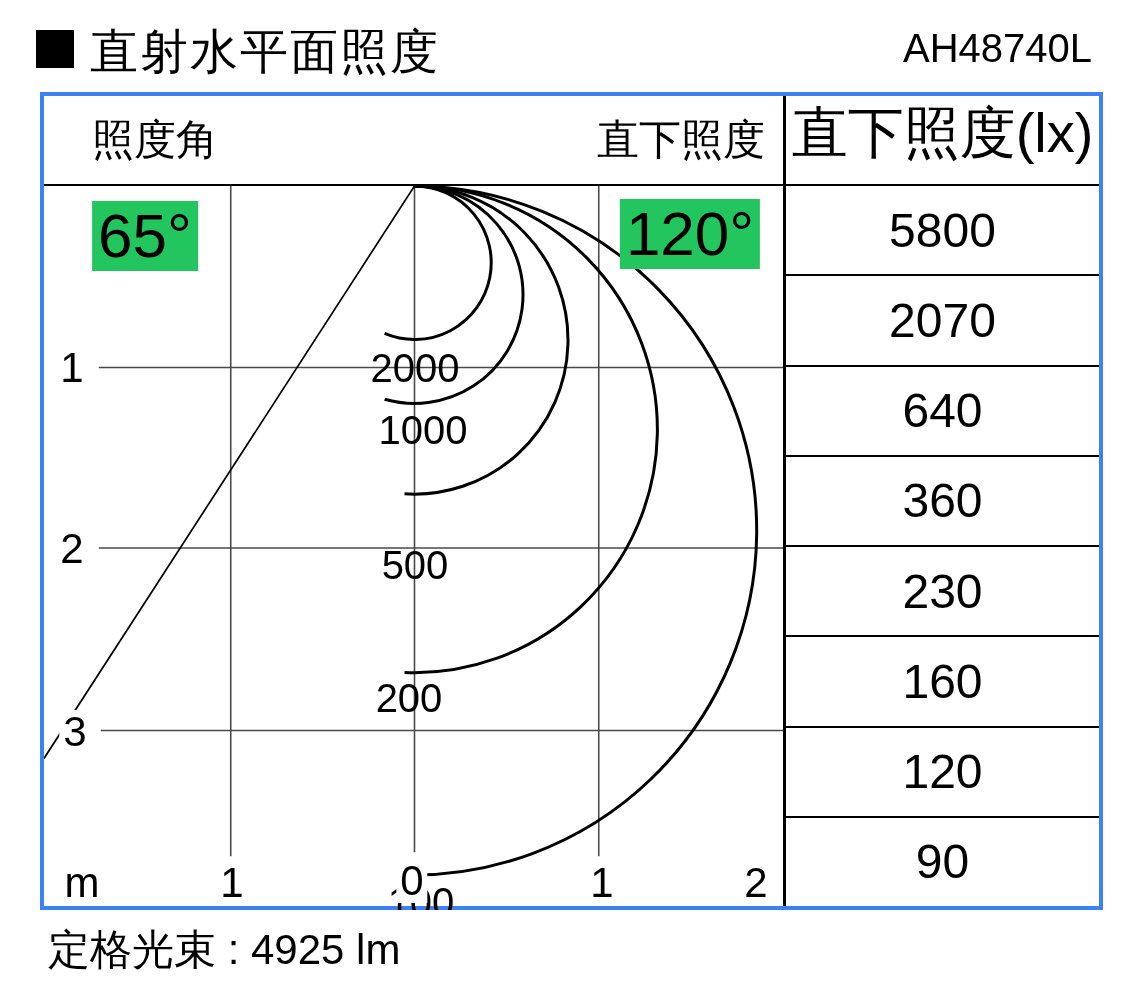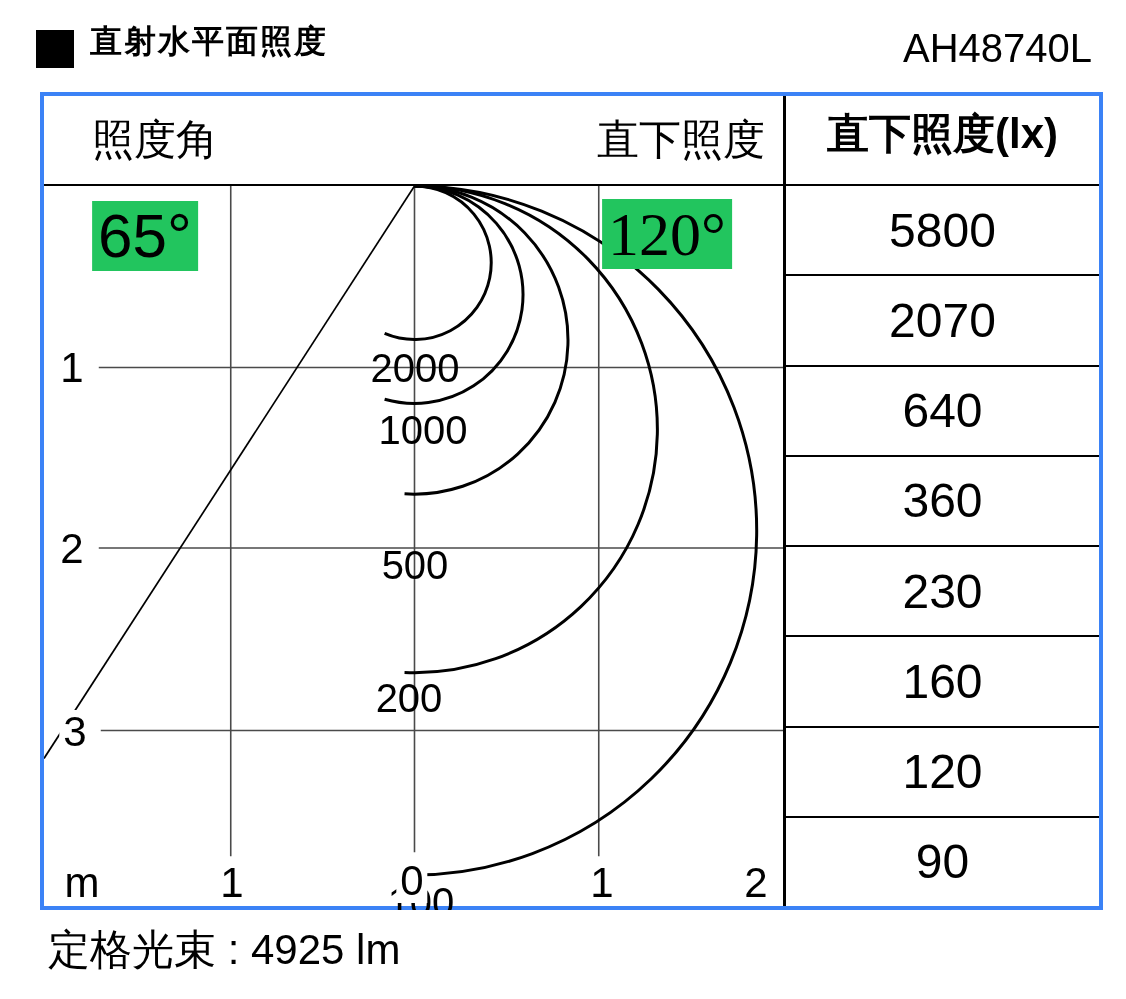--- a/index.html
+++ b/index.html
@@ -4,42 +4,42 @@
 <style>
   * { margin:0; padding:0; box-sizing:border-box; }
   html,body { background:#fff; }
   .sheet {
     position:relative; width:1126px; height:999px; background:#fff;
     font-family:"Liberation Sans", sans-serif; color:#000; overflow:hidden;
   }
   
   .bullet { position:absolute; left:36px; top:30px; width:38px; height:38px; background:#000; }
   .page-title {
-    position:absolute; left:90px; top:20px; font-size:32px; font-weight:700;
+    position:absolute; left:90px; top:20px; font-size:48px; font-weight:400;
     letter-spacing:2px; white-space:nowrap;
   }
   .model {
     position:absolute; right:34px; top:26px; font-size:40px; font-weight:400; white-space:nowrap;
   }
   
   .tbl {
     position:absolute; left:40px; top:92px; width:1063px; height:818px;
     border:4px solid #3b82f6; background:#fff;
   }
   .hdr-line { position:absolute; left:0; top:88px; width:100%; height:2px; background:#000; }
   .vdiv { position:absolute; left:739px; top:0; width:3px; height:100%; background:#000; }
   .hdr-left {
     position:absolute; left:0; top:0; width:739px; height:88px;
     display:flex; align-items:center; justify-content:space-between;
     padding:0 18px 0 48px; font-size:42px; font-weight:500;
   }
   .hdr-right {
     position:absolute; left:742px; top:0; right:0; height:76px;
     display:flex; align-items:center; justify-content:center;
-    font-size:42px; font-weight:700; white-space:nowrap;
+    font-size:56px; font-weight:400; white-space:nowrap;
   }
   
   .chart { position:absolute; left:0; top:90px; width:739px; height:724px; overflow:hidden; }
   .chart svg { position:absolute; left:0; top:0; }
   .clabel {
     position:absolute; transform:translate(-50%,-50%);
     font-size:40px; line-height:1; white-space:nowrap;
   }
   .angle {
     font-size:62px; background:#22c55e; padding:4px 6px; line-height:1; z-index:3;
@@ -95,21 +95,21 @@
         <g stroke="#000" stroke-width="3" fill="none">
           <path d="M372,0 A77,77 0 1 1 342,147.9"></path>
           <path d="M372,0 A109,109 0 1 1 342,213.8"></path>
           <path d="M372,0 A154.5,154.5 0 1 1 362,308.7"></path>
           <path d="M372,0 A244,244 0 1 1 362,487.8"></path>
           <path d="M372,0 A345.5,345.5 0 1 1 362,690.9"></path>
         </g>
       </svg>
 
       <div class="clabel angle" style="left:101px; top:50px;">65°</div>
-      <div class="clabel angle" style="left:623px; top:48px;font-family:Liberation Serif, serif;">120°</div>
+      <div class="clabel angle" style="left:646px; top:48px;">120°</div>
 
       <div class="clabel" style="left:371px; top:182px;">2000</div>
       <div class="clabel" style="left:379px; top:244px;text-align:center;">1000</div>
       <div class="clabel" style="left:371px; top:337px;margin-top:42px;">500</div>
       <div class="clabel" style="left:365px; top:512px;">200</div>
       <div class="clabel" style="left:377px; top:716px; z-index:1;">100</div>
 
       <div class="clabel tick" style="left:28px; top:182px;">1</div>
       <div class="clabel tick" style="left:28px; top:363px;">2</div>
       <div class="clabel tick" style="left:31px; top:546px;">3</div>

